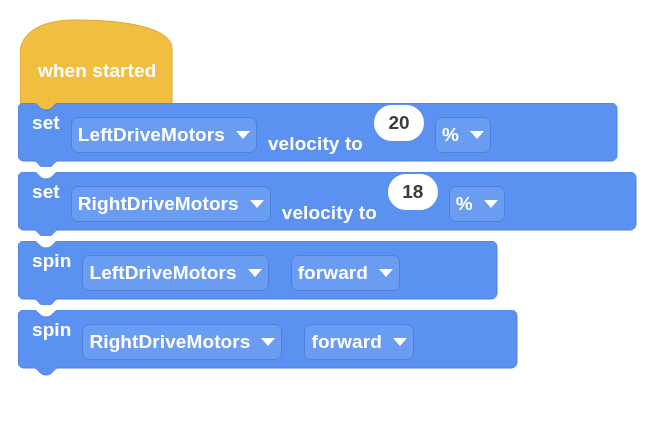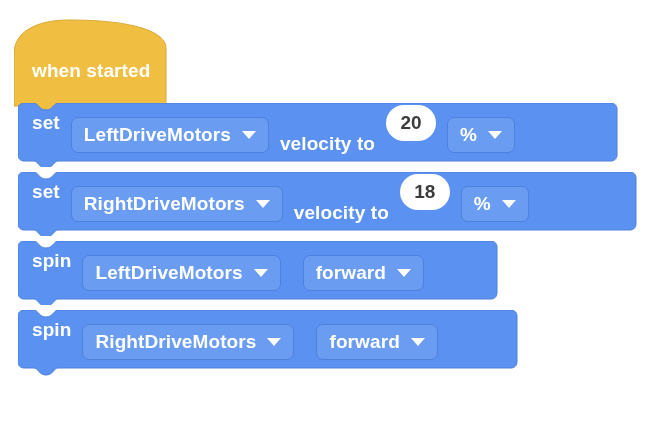--- a/index.html
+++ b/index.html
@@ -20,21 +20,21 @@
     position: absolute;
     left: 0;
     top: 0;
     width: 662px;
     height: 424px;
   }
 
   
   .hat-block {
     position: absolute;
-    left: 14px;
+    left: 20px;
     top: 18px;
     width: 166px;
     height: 84px;
   }
   .hat-shape {
     position: absolute;
     left: 0;
     top: 0;
   }
   .hat-label {
@@ -83,21 +83,21 @@
   }
 
   
   .dd {
     height: 36px;
     border-radius: 7px;
     background: #6A9CF2;
     border: 1px solid #4E80DC;
     display: flex;
     align-items: center;
-    padding: 0 12px;
+    padding: 0 6px;
     box-sizing: border-box;
     white-space: nowrap;
     margin-top: 24px;
   }
   .dd .dd-text {
     font-size: 19px;
     font-weight: bold;
     color: #ffffff;
     letter-spacing: 0.1px;
   }

